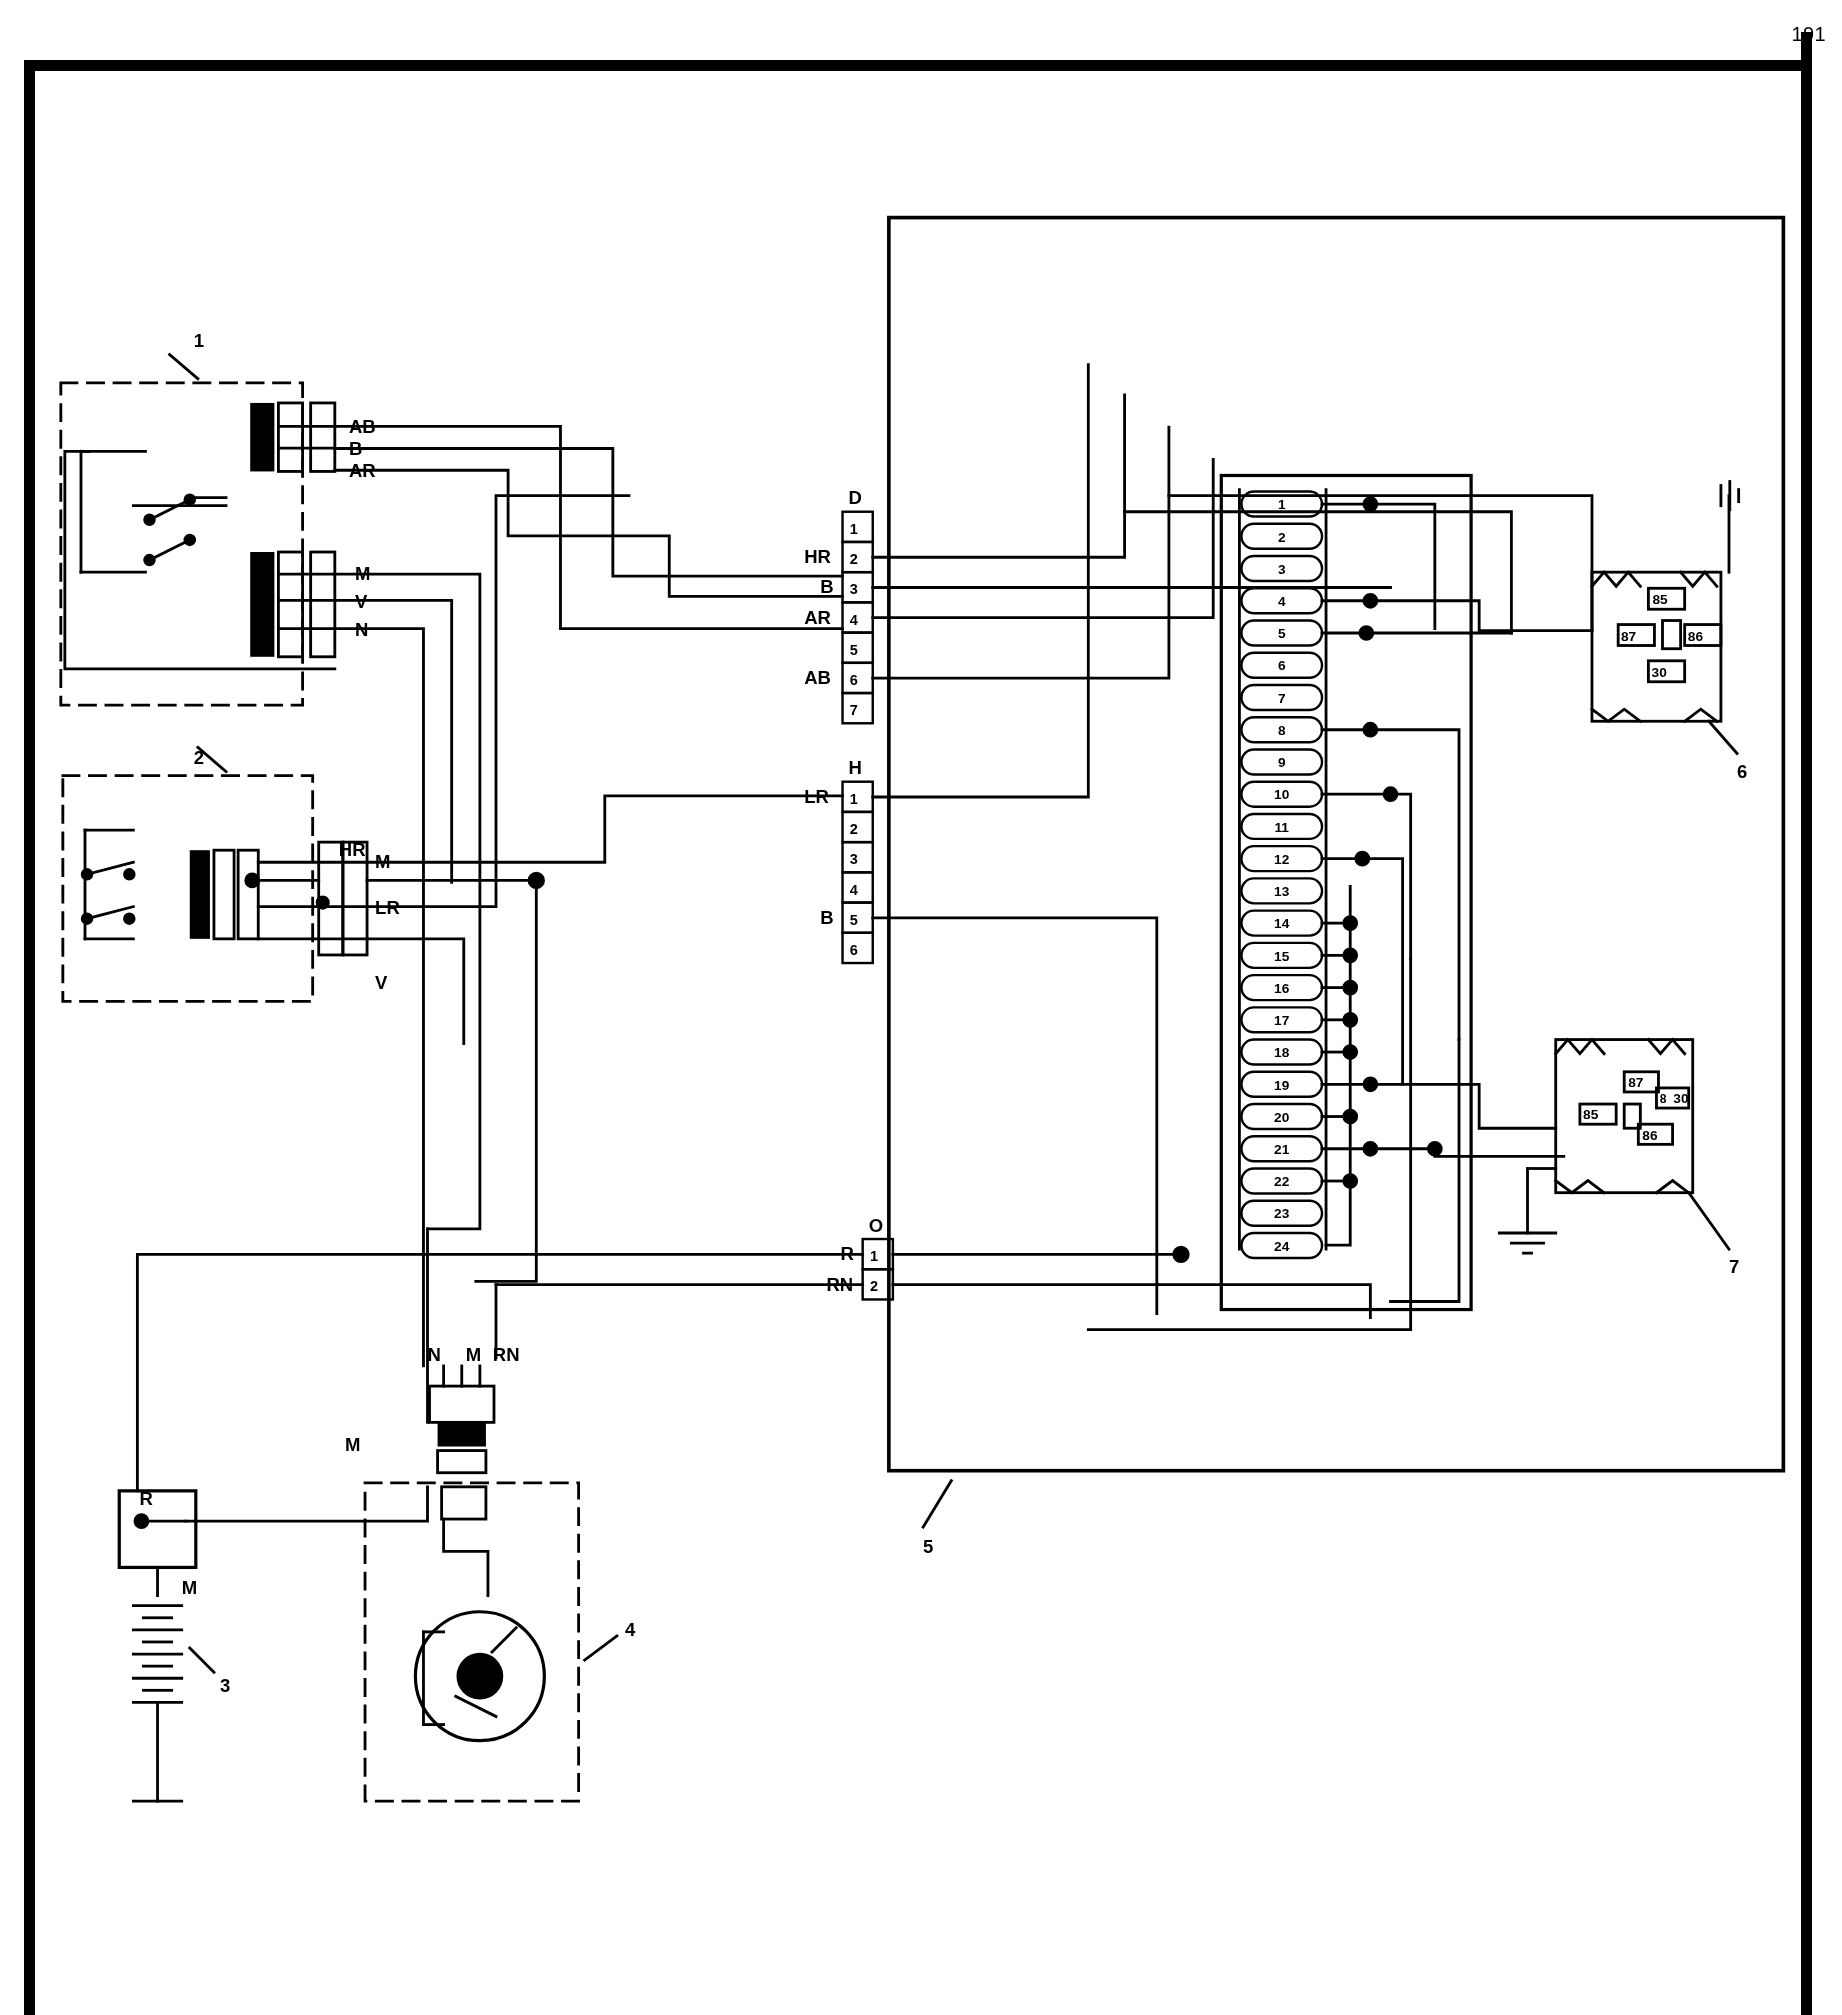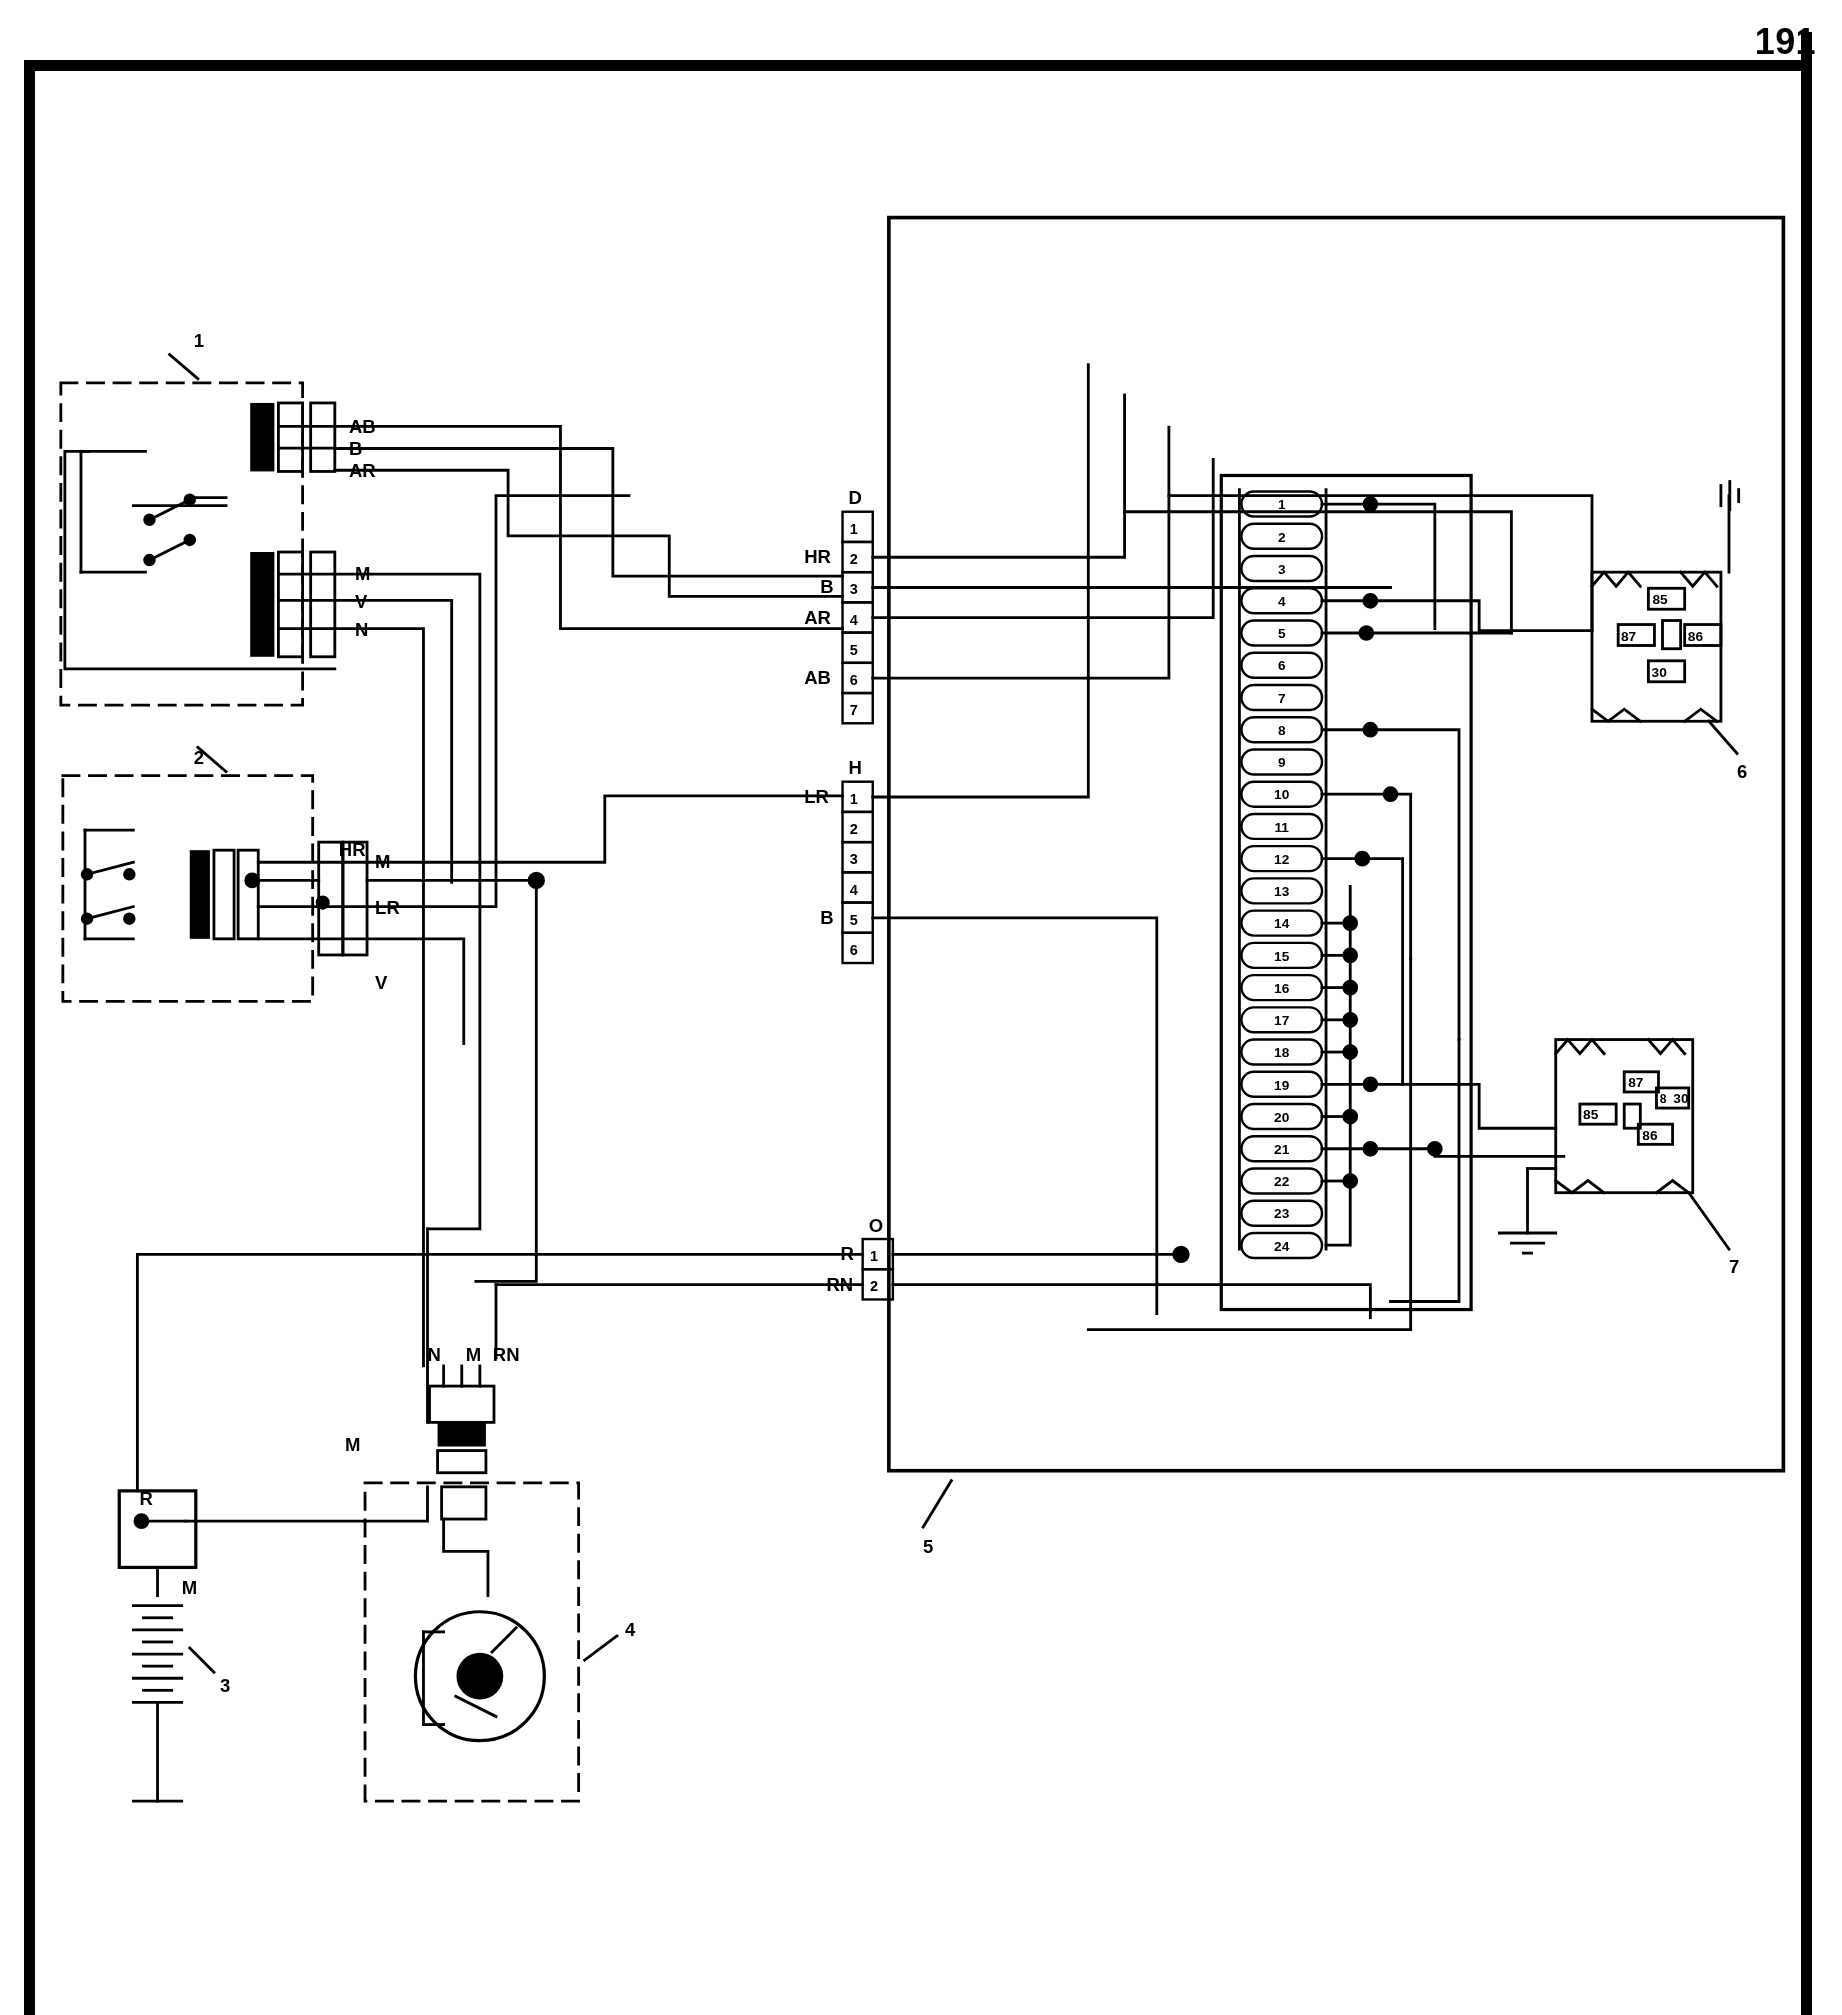--- a/index.html
+++ b/index.html
@@ -26,24 +26,24 @@
     position: absolute;
     background: #000;
   }
   
   #frame-left   { left: 24px;  top: 60px;  width: 10.5px;  height: 2325px; }
   #frame-right  { left: 1801px;top: 32px;   width: 10.5px;  height: 2354px; }
   #frame-top    { left: 24px;  top: 60px;  width: 1788px;height: 10.5px; }
 
   #page-number {
     position: absolute;
-    right: 27px;
+    right: 17px;
     top: 24px;
-    font-size: 36px;
-    font-weight: bold;
+    font-size: 20px;
+    font-weight: normal;
     letter-spacing: 0.4px;
     line-height: 1;
   }
 
   
   #diagram {
     position: absolute;
     left: 0; top: 0;
     width: 1843px; height: 2416px;
   }

